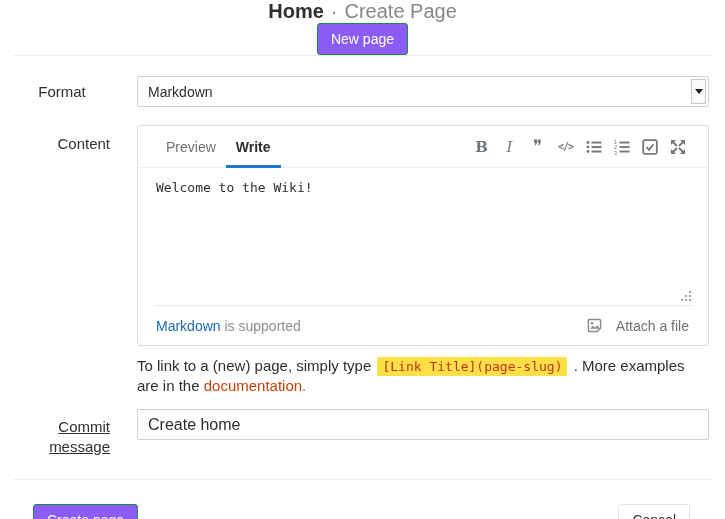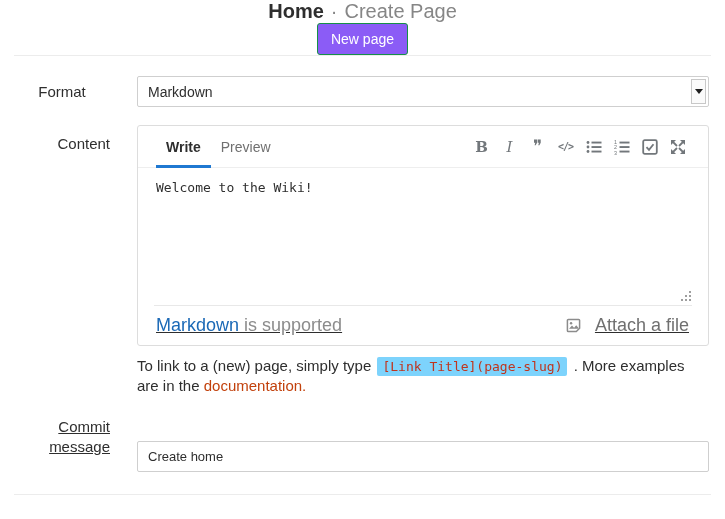--- a/index.html
+++ b/index.html
@@ -57,35 +57,35 @@
   .tool svg { display:block; }
 
   .textarea-wrap { position:relative; }
   .editor textarea { display:block; width:100%; height:137px; border:none; resize:none; outline:none;
           font-family:"DejaVu Sans Mono",monospace; font-size:13px; line-height:1.45;
           padding:11px 18px; color:#2e2e2e; background:transparent; }
   .grip { position:absolute; right:16px; bottom:3px; }
 
   .editor-divider { border-top:1px solid #e8e8e8; margin:0 16px; }
   .editor-footer { display:flex; justify-content:space-between; align-items:center;
-          height:39px; padding:0 19px 0 18px; font-size:18px;text-decoration:underline; }
+          height:39px; padding:0 19px 0 18px; font-size:14px; }
   .supported { color:#8c8c8c; }
   .supported a { color:#1b69b6; text-decoration:none; cursor:pointer; }
   .attach { display:flex; align-items:center; gap:14px; color:#707070; cursor:pointer; }
 
   
   .help { font-size:15px; line-height:19px; color:#2e2e2e; }
   .help code { font-family:"DejaVu Sans Mono",monospace; font-size:13px; color:#c0341d;
-          background:#7dd3fc; padding:2px 5px; border-radius:2px; margin:0 2px; }
+          background:#fde047; padding:2px 5px; border-radius:2px; margin:0 2px; }
   .help a { color:#c2410c; text-decoration:none; cursor:pointer; }
 
   
   .text-input { width:100%; height:31px; border:1px solid #cfcfcf; border-radius:2px;
-          padding:0 10px; font-size:13px; color:#2e2e2e; outline:none;
-          font-family:"Liberation Sans",sans-serif;margin-top:32px; }
+          padding:0 10px; font-size:16px; color:#2e2e2e; outline:none;
+          font-family:"Liberation Sans",sans-serif; }
 
   
   .footer-divider { margin:22px 14px 0; border-top:1px solid #ececec; }
   .actions { display:flex; justify-content:space-between; align-items:flex-start;
           padding:24px 35px 0 33px; }
 </style>
 </head>
 <body>
 
 <div class="header">
@@ -106,22 +106,22 @@
     </span>
   </div>
 </div>
 
 <div class="form-row row-content">
   <div class="row-label">Content</div>
   <div class="editor">
 
     <div class="tabbar">
       <div class="tabs">
+        <div class="tab">Preview</div>
         <div class="tab active">Write</div>
-        <div class="tab">Preview</div>
       </div>
       <div class="toolbar">
         <button class="tool">
             <span class="g-bold">B</span>
           </button>
         <button class="tool">
             <span class="g-italic">I</span>
           </button>
         <button class="tool">
             <span class="g-quote">❞</span>

